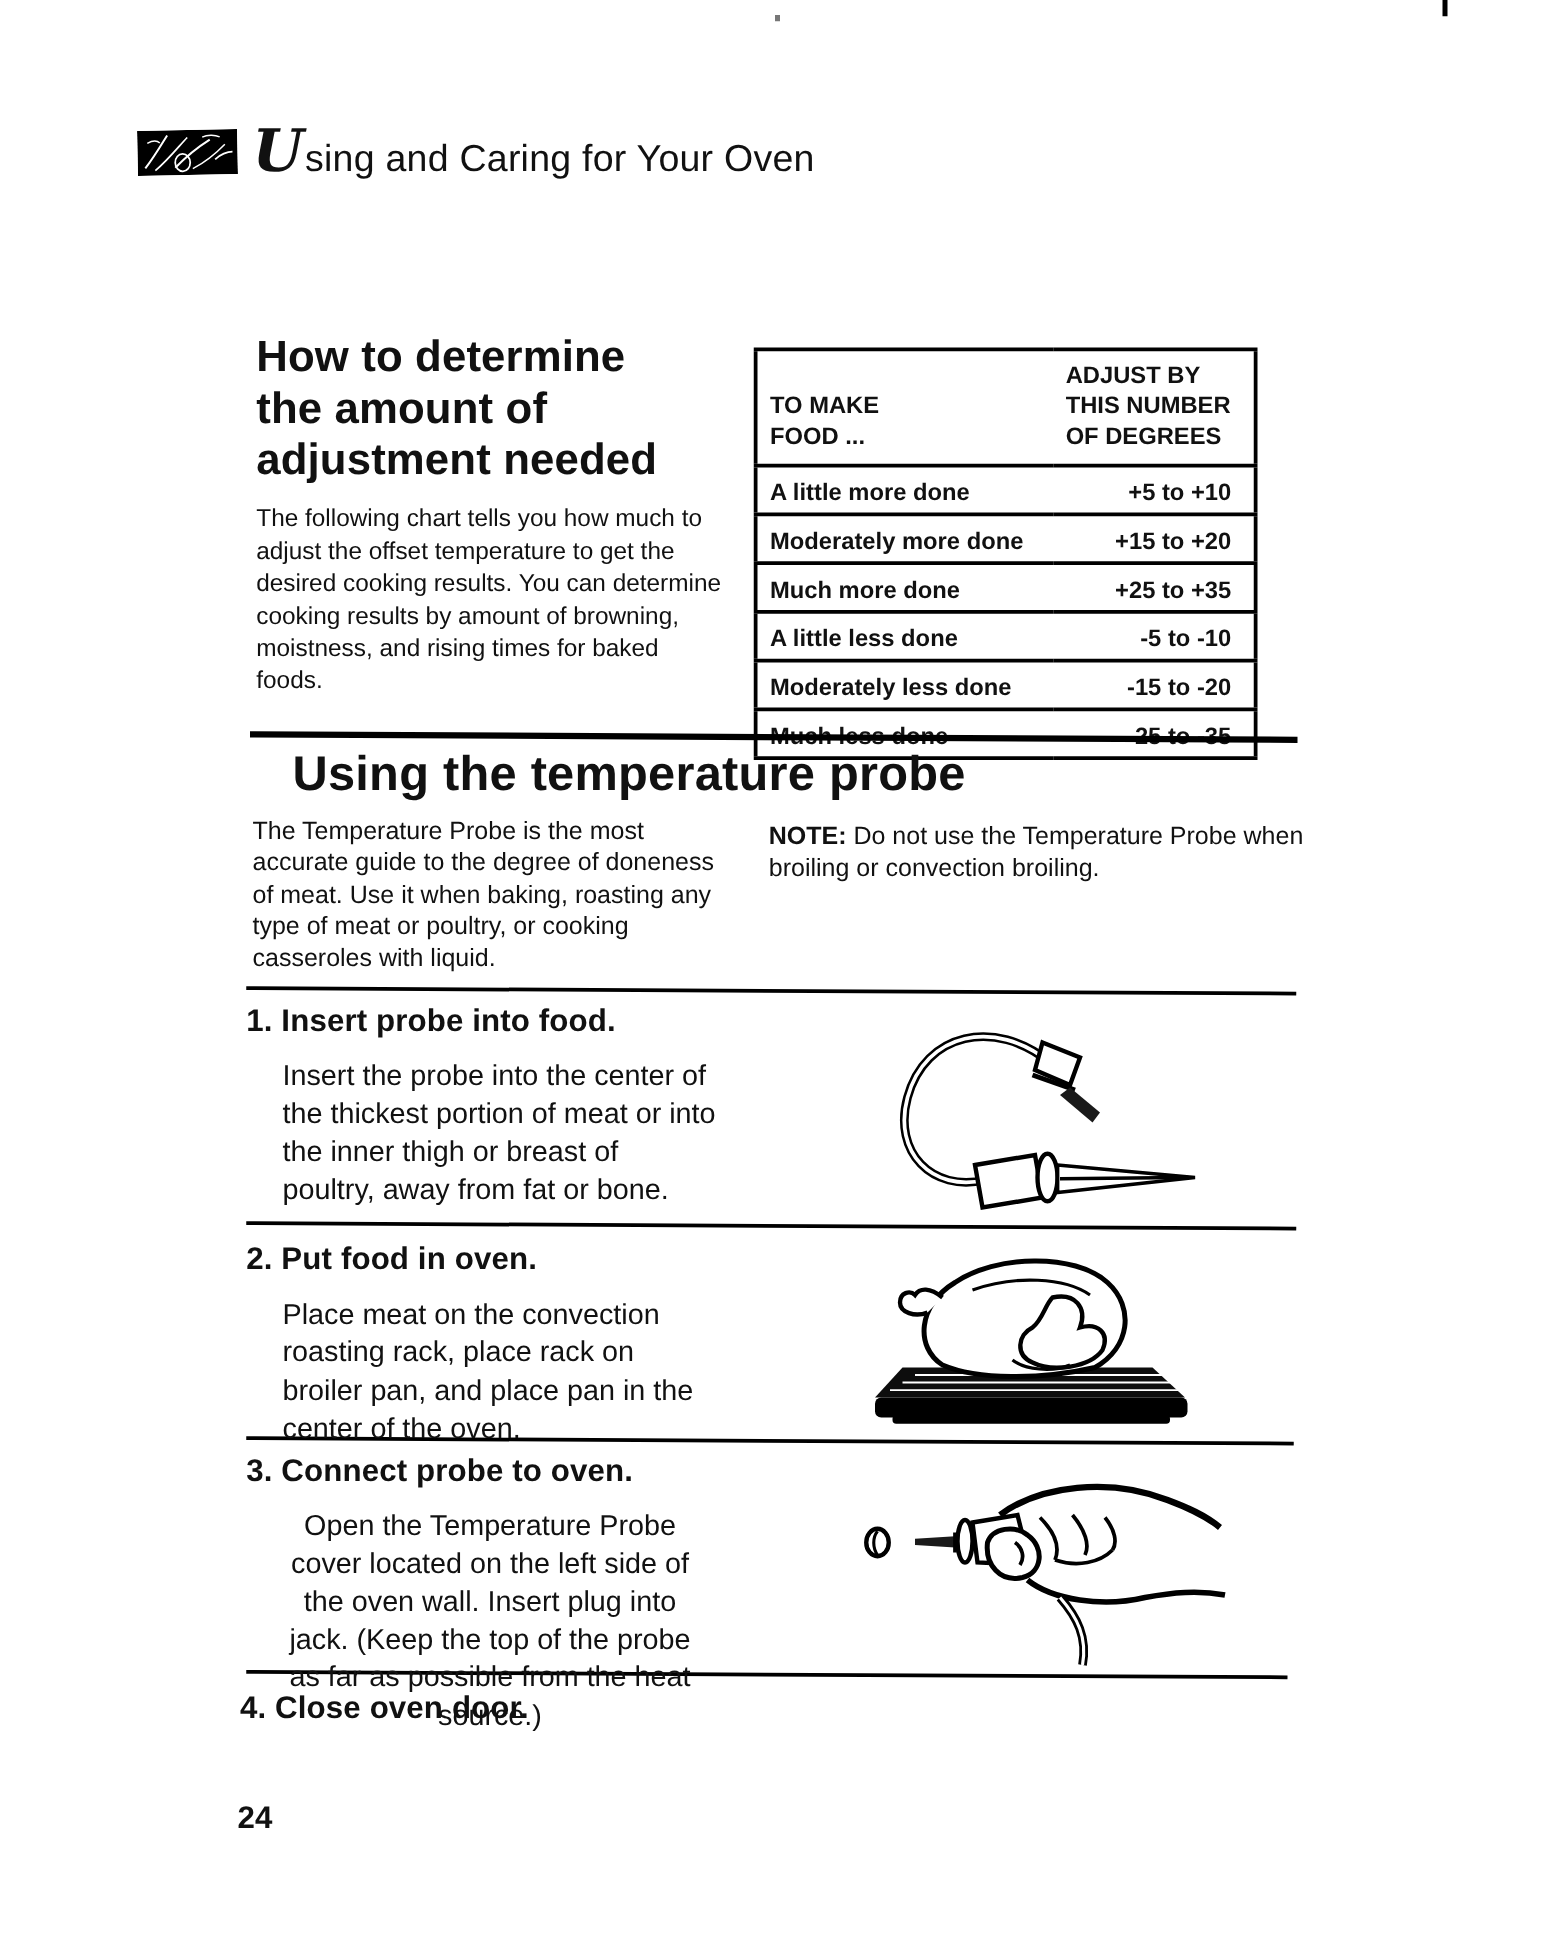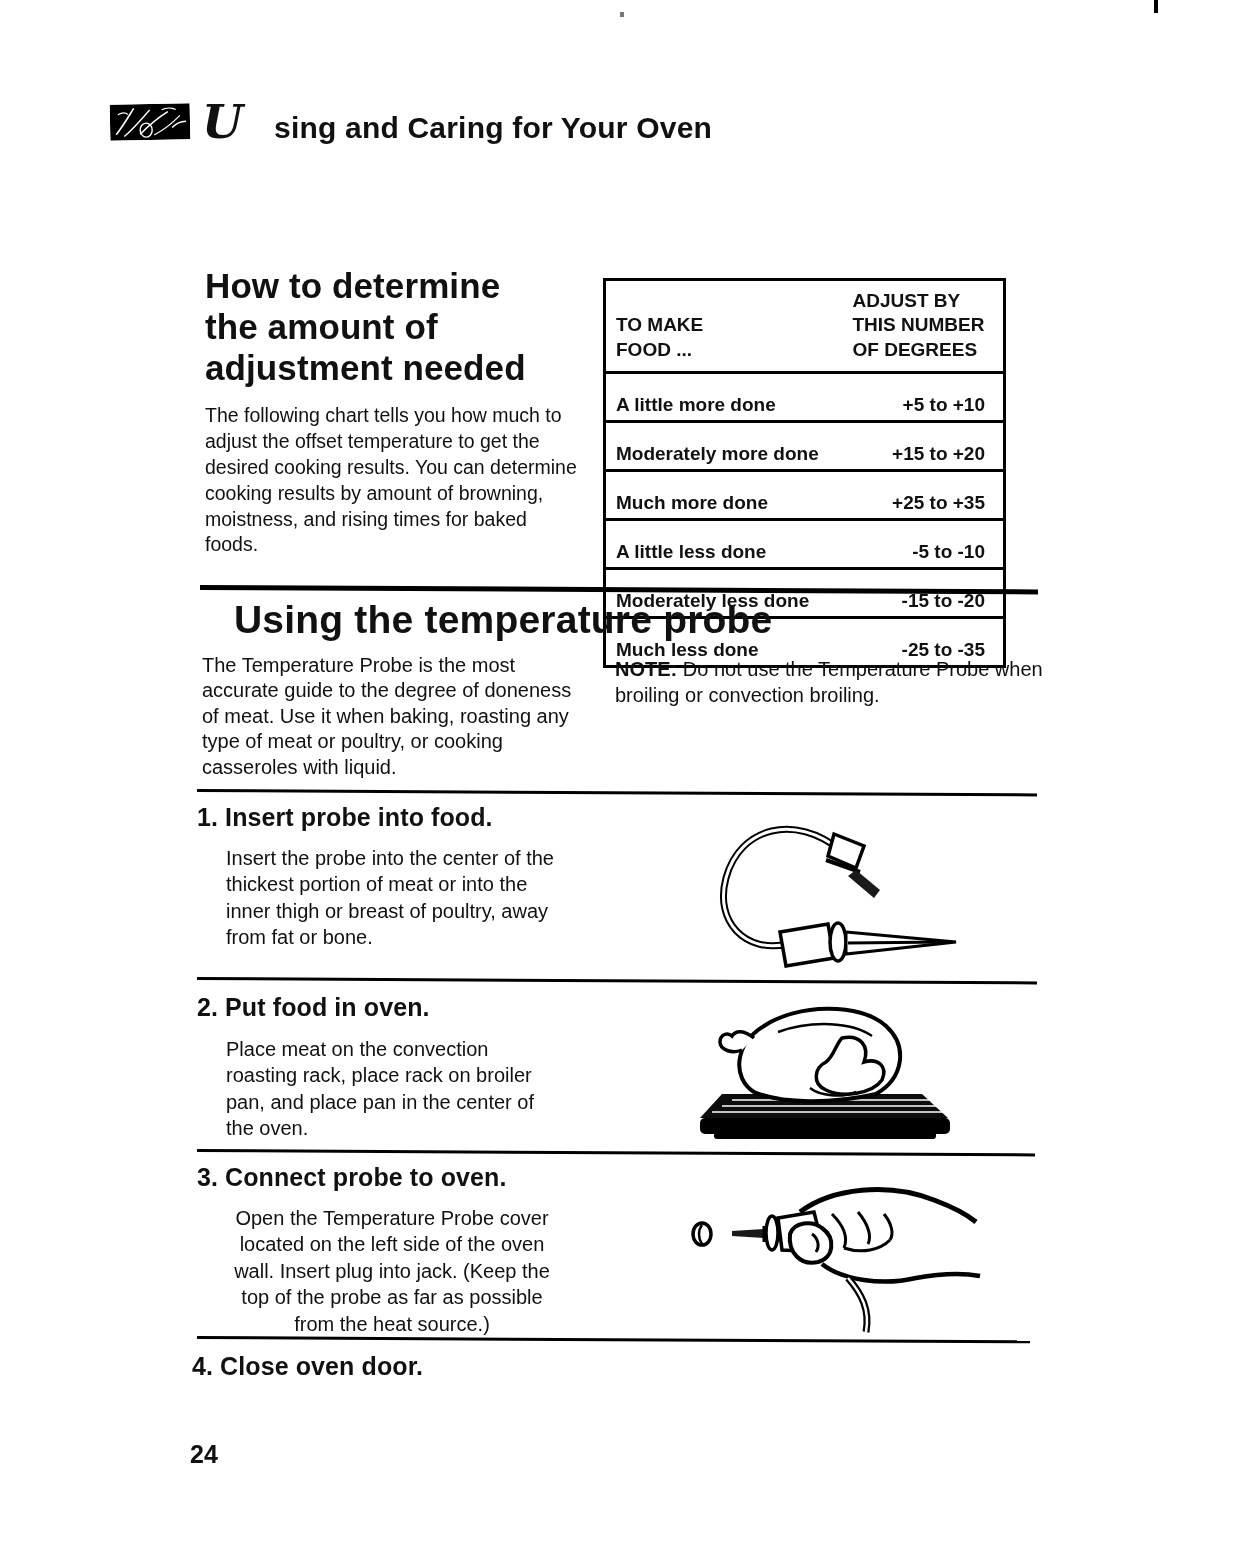--- a/index.html
+++ b/index.html
@@ -15,54 +15,54 @@
   }
   
   .tick-artifact { position: absolute; left: 1154px; top: 0; width: 4px; height: 13px; background: #000; }
   .dot-artifact { position: absolute; left: 620px; top: 12px; width: 4px; height: 5px; background: #777; }
 
   
   .header { position: absolute; left: 110px; top: 98px; display: flex; align-items: flex-start; }
   .logo-block { width: 80px; height: 36px; margin-top: 6px; transform: rotate(-1.2deg); }
   .chapter-title { display: flex; align-items: baseline; margin-left: 12px; white-space: nowrap; }
   .script-initial { font-family: "DejaVu Serif", serif; font-style: italic; font-weight: bold; font-size: 47px; line-height: 1; margin-right: 1px; }
-  .title-rest { font-size: 30px; font-weight: bold; letter-spacing: 0.2px; margin-left: 30px; }
+  .title-rest { font-size: 30px; font-weight: normal; letter-spacing: 0.2px; }
 
   
   .adjust-col { position: absolute; left: 205px; top: 266px; width: 372px; }
   .adjust-heading { font-size: 35px; font-weight: bold; line-height: 1.17; width: 330px; letter-spacing: 0.1px; }
   .adjust-body { margin-top: 14px; font-size: 19.5px; line-height: 1.33; width: 372px; }
 
   
   .adjust-table { position: absolute; left: 603px; top: 278px; width: 400px; border-collapse: collapse; table-layout: fixed; }
   .adjust-table, .adjust-table th, .adjust-table td { border: 3px solid #000; }
   .adjust-table th, .adjust-table td { border-left: none; border-right: none; }
   .adjust-table th { font-size: 19px; font-weight: bold; text-align: left; vertical-align: bottom; padding: 8px 4px 9px 10px; height: 84px; white-space: pre-line; line-height: 1.28; }
-  .adjust-table td { font-size: 19px; font-weight: bold; height: 34px; padding: 20px 4px 4px 10px; vertical-align: middle; }
+  .adjust-table td { font-size: 19px; font-weight: bold; height: 34px; padding: 10px 4px 4px 10px; vertical-align: middle; }
   .adjust-table td.val { text-align: right; padding-right: 18px; }
   .adjust-table col.c1 { width: 238px; }
   .adjust-table col.c2 { width: 162px; }
 
   
   .rule { position: absolute; background: #000; transform: rotate(0.3deg); transform-origin: left center; }
   .rule-thick { left: 200px; top: 585px; width: 838px; height: 5px; }
   .rule-1 { left: 197px; top: 789px; width: 840px; height: 3px; }
   .rule-2 { left: 197px; top: 977px; width: 840px; height: 3px; }
   .rule-3 { left: 197px; top: 1149px; width: 838px; height: 3px; }
   .rule-4 { left: 197px; top: 1336px; width: 833px; height: 3px; }
 
   
   .probe-heading { position: absolute; left: 202px; top: 598px; font-size: 39px; font-weight: bold; letter-spacing: 0.2px; margin-left: 32px; }
   .probe-intro { position: absolute; left: 202px; top: 653px; width: 378px; font-size: 20px; line-height: 1.27; }
   .probe-note { position: absolute; left: 600px; top: 656px; width: 448px; font-size: 20px; line-height: 1.3; margin-left: 15px; }
   .probe-note b { font-weight: bold; }
 
   
   .step-title { position: absolute; font-size: 25px; font-weight: bold; letter-spacing: 0.1px; text-align: center; }
-  .step-body { position: absolute; font-size: 20px; line-height: 1.32; }
+  .step-body { position: absolute; font-size: 23px; line-height: 1.32; }
   .s1-title { left: 197px; top: 803px; }
   .s1-body  { left: 226px; top: 845px; width: 348px; }
   .s2-title { left: 197px; top: 993px; }
   .s2-body  { left: 226px; top: 1036px; width: 338px; }
   .s3-title { left: 197px; top: 1163px; }
   .s3-body  { left: 222px; top: 1205px; width: 340px; text-align: center; }
   .s4-title { left: 192px; top: 1352px; }
 
   
   .illus { position: absolute; }

